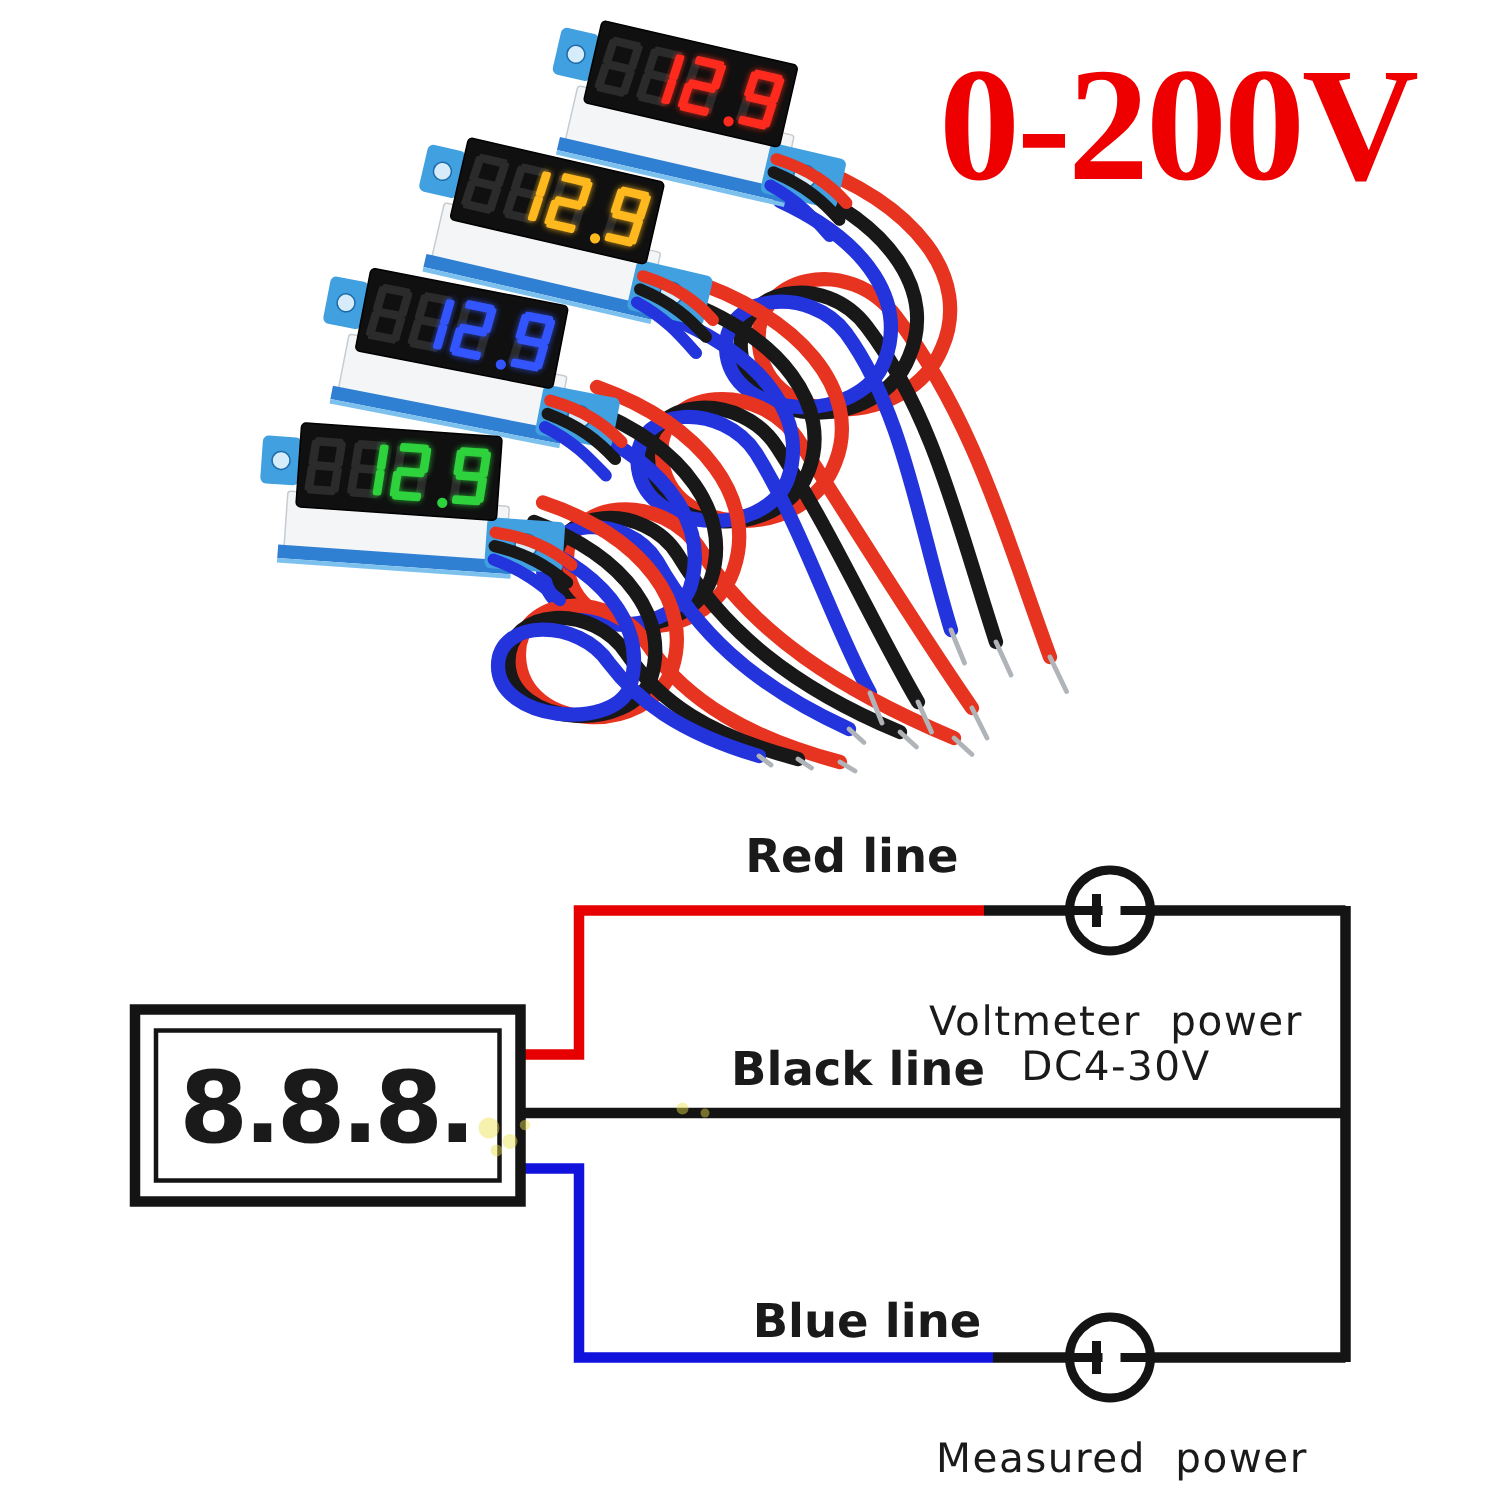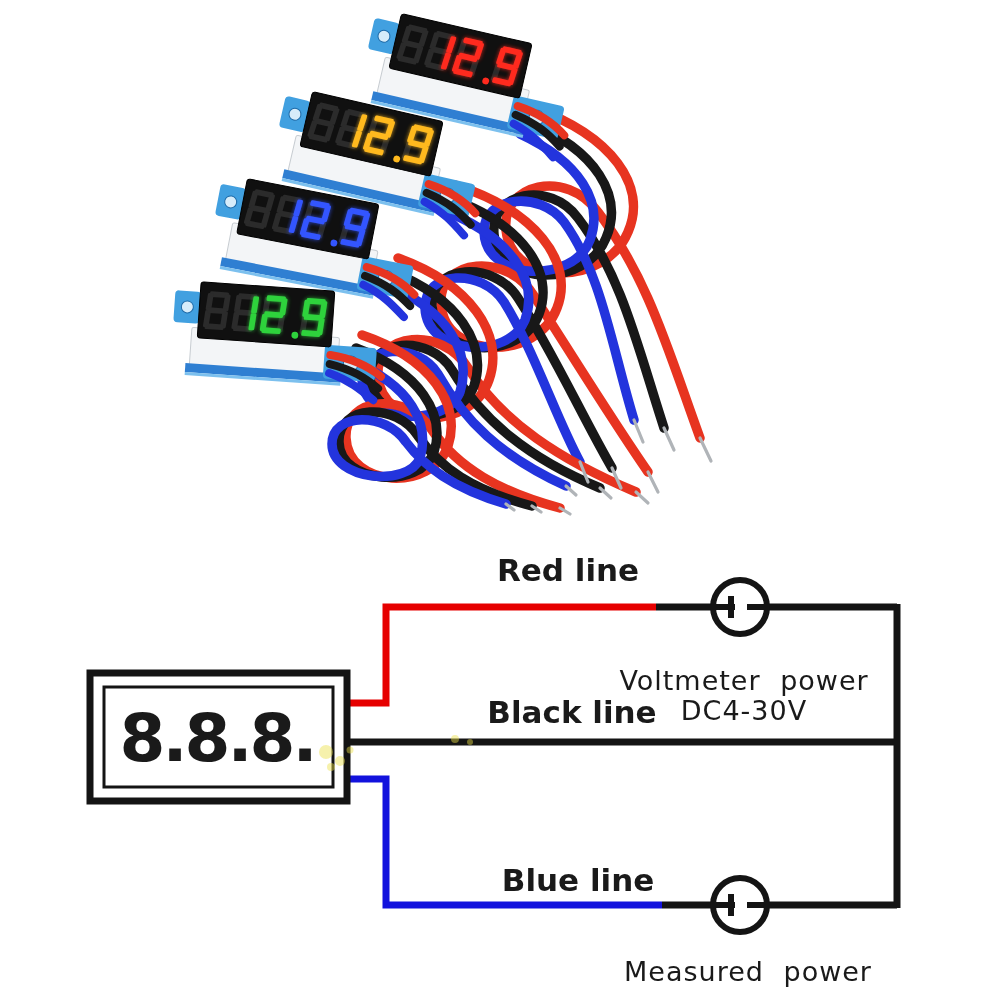--- a/index.html
+++ b/index.html
@@ -417,20 +417,21 @@
                 <rect x="2" y="34" width="20" height="6" rx="1.6" fill="#2ed23c"></rect>
                 <rect x="0" y="2" width="6" height="18" rx="1.6" fill="#2ed23c"></rect>
                 <rect x="2" y="17" width="20" height="6" rx="1.6" fill="#2ed23c"></rect>
               </g>
             </g>
           </g>
         </g>
       </g>
   </svg>
 
+  <div class="title" style="color: rgb(238, 0, 0);">0-200V</div>
 
   <svg class="diagram-svg" width="1000" height="480" viewBox="0 0 1000 480">
 
     <path fill="none" stroke-width="7" d="M347,183 L386,183 L386,87 L656,87" stroke="#e60000"></path>
 
     <path fill="none" stroke-width="7" d="M656,87 L713,87 M767,87 L897,87" stroke="#141414"></path>
 
     <path fill="none" stroke-width="7" d="M347,222 L897,222" stroke="#141414"></path>
 
     <path fill="none" stroke-width="7" d="M347,259 L386,259 L386,385 L662,385" stroke="#1212dd"></path>

